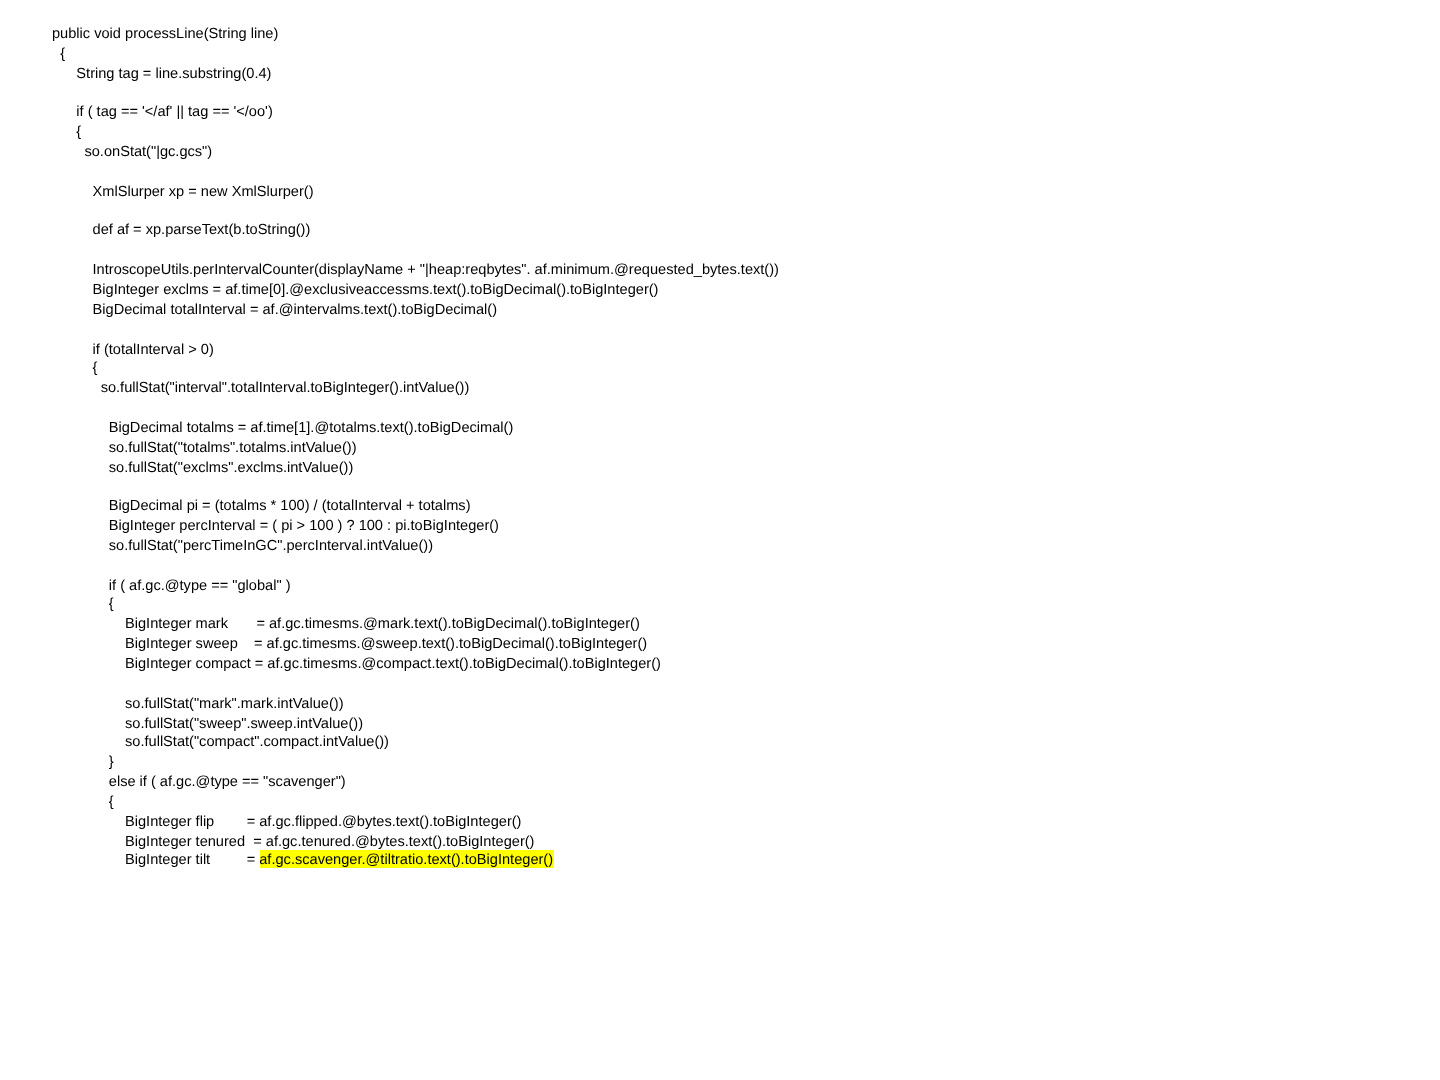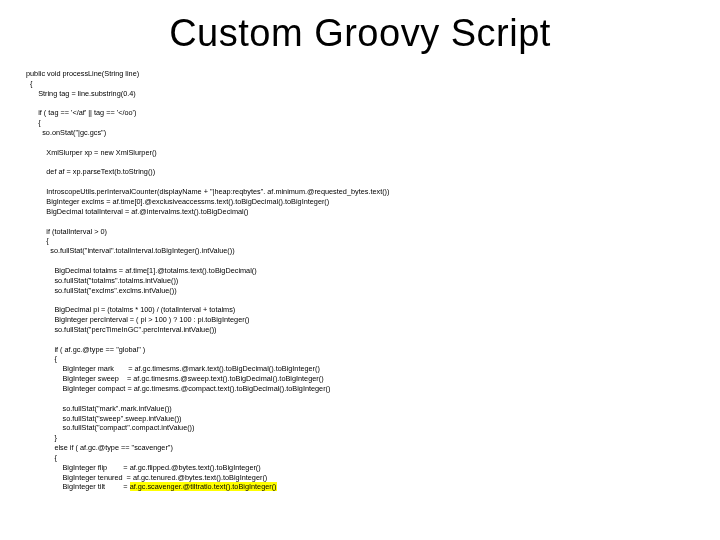--- a/index.html
+++ b/index.html
@@ -30,21 +30,20 @@
       color: #000;
     }
     .hl {
       background: #ffff00;
     }
   </style>
 </head>
 <body>
 
 <div class="slide">
-  <div class="title">Custom Groovy Script</div>
   <div class="code"><span>public void processLine(String line)</span>
   <span>{</span>
   <span>    String tag = line.substring(0.4)</span>
 <span></span>
   <span>    if ( tag == '&lt;/af' || tag == '&lt;/oo')</span>
   <span>    {</span>
   <span>      so.onStat("|gc.gcs")</span>
 <span></span>
     <span>      XmlSlurper xp = new XmlSlurper()</span>
 <span></span>

